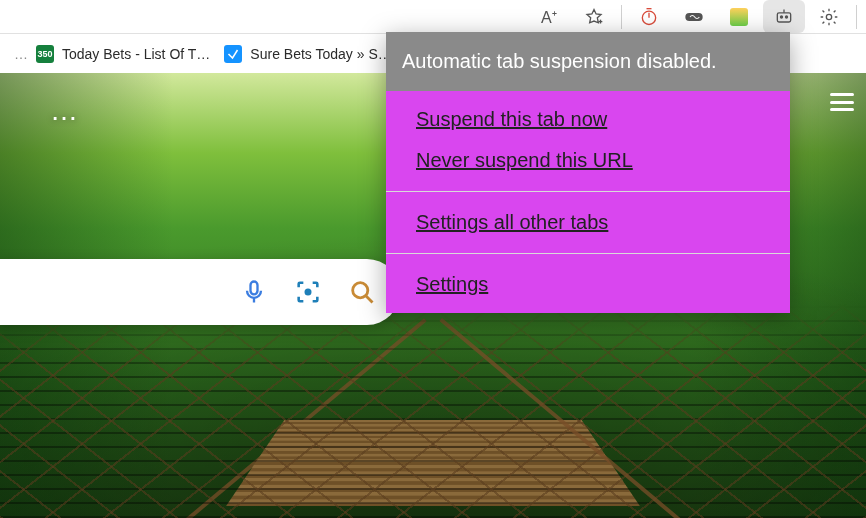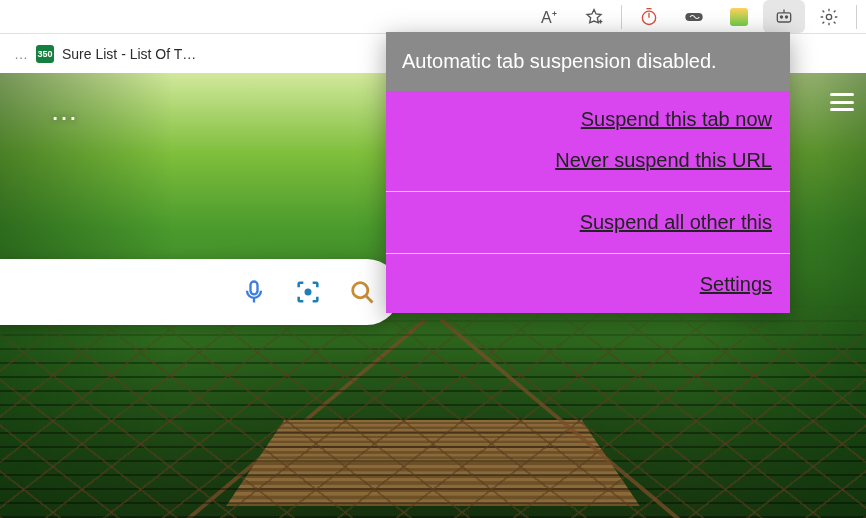--- a/index.html
+++ b/index.html
@@ -43,21 +43,21 @@
   .page-right{position:absolute;top:20px;right:12px;display:flex;gap:16px;align-items:center;}
   .hamburger{width:24px;height:18px;display:flex;flex-direction:column;justify-content:space-between;}
   .hamburger span{height:3px;background:#fff;border-radius:2px;}
   
   .search-pill{position:absolute;top:186px;left:-4px;width:380px;height:66px;background:#fff;
         border-radius:0 33px 33px 0;display:flex;align-items:center;justify-content:flex-end;gap:26px;padding-right:24px;box-shadow:0 4px 14px rgba(0,0,0,.25);}
   .search-pill svg{width:28px;height:28px;}
   
   .popup{position:absolute;top:32px;left:386px;width:404px;background:#d946ef;box-shadow:0 6px 24px rgba(0,0,0,.35);z-index:50;}
   .popup-head{background:#8a8a8a;color:#fff;font-size:20px;padding:18px 16px;}
-  .popup-section{padding:8px 0;text-align:right;}
+  .popup-section{padding:8px 12px;}
   .popup-item{padding:9px 18px;font-size:20px;color:#222;white-space:nowrap;text-decoration:underline;}
   .popup-item.primary{text-decoration:underline;}
   .popup-sep{height:1px;background:#d9d9d9;margin:2px 0;}
 </style>
 </head>
 <body>
 
 <div class="toolbar">
   <div class="tool-btn">
     <span style="font-size:16px;">A⁺</span>
@@ -100,21 +100,29 @@
       <path d="M12 2v3M12 19v3M4.2 4.2l2.1 2.1M17.7 17.7l2.1 2.1M2 12h3M19 12h3M4.2 19.8l2.1-2.1M17.7 6.3l2.1-2.1"></path>
     </svg>
   </div>
   <div class="divider"></div>
 </div>
 
 <div class="bookmarks">
   <span style="color:#888;margin-right:-6px">…</span>
   <div class="bk-item">
     <span class="bk-icon" style="background:#15803d">350</span>
-    <span>Sure List - List Of T…</span>
+    <span>Today Bets - List Of T…</span>
+  </div>
+  <div class="bk-item">
+    <span class="bk-icon" style="background:#1593ff">
+      <svg width="12" height="12" viewBox="0 0 24 24" fill="none" stroke="#fff" stroke-width="3">
+          <path d="M3 12l8 8L21 4"></path>
+        </svg>
+    </span>
+    <span>Sure Bets Today » S…</span>
   </div>
 </div>
 
 <div class="page">
   <div class="planks"></div>
   <div class="bridge-mesh"></div>
   <div class="page-ui">
     <div class="page-top">
       <span class="dotdot">…</span>
     </div>
@@ -144,19 +152,19 @@
 </div>
 
 <div class="popup">
   <div class="popup-head">Automatic tab suspension disabled.</div>
   <div class="popup-section">
     <div class="popup-item primary">Suspend this tab now</div>
     <div class="popup-item">Never suspend this URL</div>
   </div>
   <div class="popup-sep"></div>
   <div class="popup-section">
-    <div class="popup-item">Suspend all other this</div>
+    <div class="popup-item">Settings all other tabs</div>
   </div>
   <div class="popup-sep"></div>
   <div class="popup-section">
     <div class="popup-item">Settings</div>
   </div>
 </div>
 
 </body></html>

